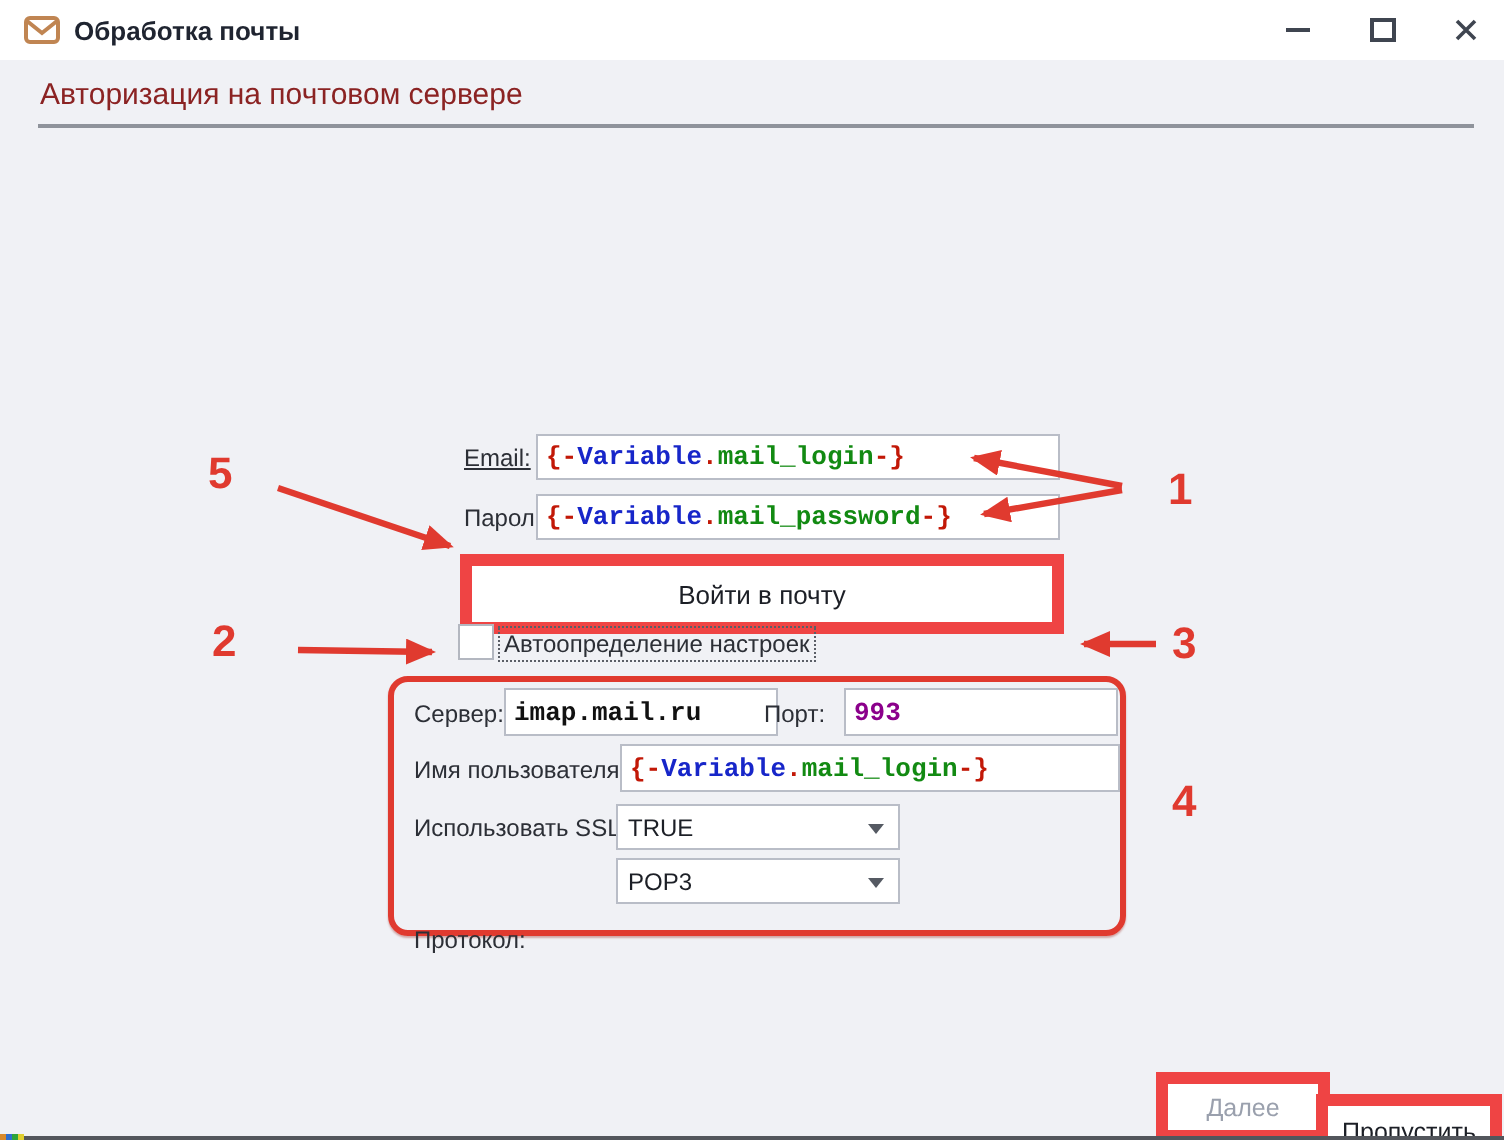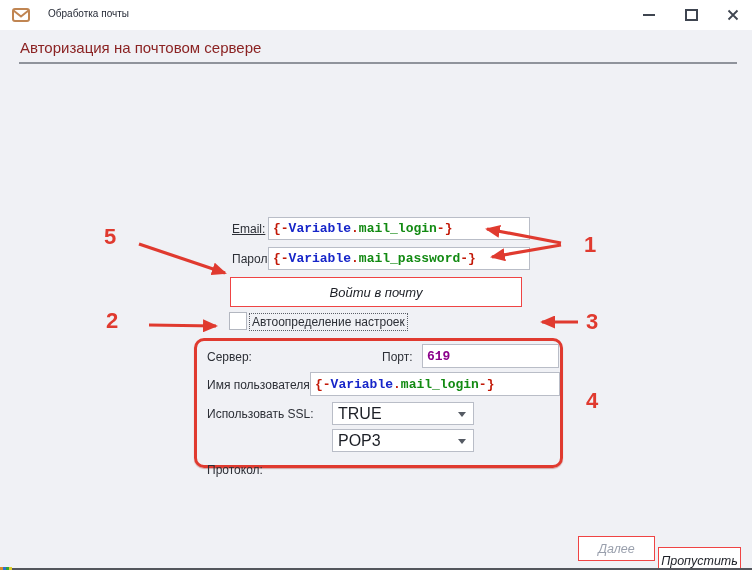--- a/index.html
+++ b/index.html
@@ -2,38 +2,38 @@
 <html style="--annotation_red: #e03a2f; --heading_red: #8b2323; --titlebar_bg: #ffffff; --content_bg: #f0f1f5; --envelope_orange: #c08552; --var_red: #c21807; --var_blue: #1726c9; --var_green: #128a12; --num_purple: #8b008b;"><head>
 <meta charset="utf-8">
 <style>
   html,body{margin:0;padding:0;}
   body{font-family:"Liberation Sans",sans-serif;}
   .window{position:relative;width:752px;height:570px;background:var(--content_bg);overflow:hidden;}
 
   
   .titlebar{position:absolute;left:0;top:0;width:752px;height:30px;background:var(--titlebar_bg);}
   .titlebar .app-icon{position:absolute;left:12px;top:8px;width:18px;height:14px;}
-  .titlebar .app-title{position:absolute;left:37px;top:8px;font-size:10px;font-weight:normal;color:#1f2430;margin-left:11px;}
+  .titlebar .app-title{position:absolute;left:37px;top:8px;font-size:13px;font-weight:bold;color:#1f2430;}
   .win-btn{position:absolute;top:0;width:30px;height:30px;display:flex;align-items:center;justify-content:center;cursor:default;}
   .win-btn.min{right:88px;} .win-btn.max{right:46px;} .win-btn.close{right:4px;}
   .glyph-min{display:block;width:12px;height:2px;background:#3f4550;}
   .glyph-max{display:block;width:9px;height:8px;border:2px solid #3f4550;background:transparent;}
 
   
   .heading{position:absolute;left:20px;top:39px;font-size:15px;color:var(--heading_red);}
   .heading-rule{position:absolute;left:19px;top:62px;width:718px;height:2px;background:#8f939b;}
 
   
   .lbl{position:absolute;font-size:12px;color:#2c2f36;white-space:nowrap;}
   .field{position:absolute;background:#fff;border:1px solid #b9bdc7;display:flex;align-items:center;padding:0 4px;white-space:nowrap;overflow:hidden;}
   .mono{font-family:"Liberation Mono","DejaVu Sans Mono",monospace;font-weight:bold;font-size:13px;color:#111;}
-  .btn{position:absolute;background:#fff;border:1px solid #ef4444;display:flex;align-items:center;justify-content:center;font-size:12.5px;color:#1c1f26;cursor:default;font-style:italic;}
+  .btn{position:absolute;background:#fff;border:6px solid #ef4444;display:flex;align-items:center;justify-content:center;font-size:12.5px;color:#1c1f26;cursor:default;}
   .checkbox{position:absolute;width:16px;height:16px;background:#fff;border:1px solid #b3b7c0;}
   .dotted-lbl{position:absolute;font-size:12px;color:#2c2f36;border:1px dotted #5a5e66;padding:1px 2px;white-space:nowrap;}
-  .select{position:absolute;background:#fff;border:1px solid #b9bdc7;display:flex;align-items:center;padding:0 5px;font-size:16px;color:#1c1f26;margin-left:24px;}
+  .select{position:absolute;background:#fff;border:1px solid #b9bdc7;display:flex;align-items:center;padding:0 5px;font-size:12px;color:#1c1f26;}
   .select .caret{position:absolute;right:7px;top:50%;margin-top:-2px;width:0;height:0;border-left:4px solid transparent;border-right:4px solid transparent;border-top:5px solid #555a63;}
 
   .seg-red{color:var(--var_red);} .seg-blue{color:var(--var_blue);} .seg-green{color:var(--var_green);}
   .num-purple{color:var(--num_purple);}
 
   
   .ann-num{position:absolute;font-size:22px;font-weight:bold;color:var(--annotation_red);line-height:1;}
   .ann-rect{position:absolute;left:194px;top:338px;width:363px;height:124px;border:3px solid var(--annotation_red);border-radius:10px;box-shadow:0 1px 1px rgba(150,30,20,.35);}
   svg.arrows{position:absolute;left:0;top:0;pointer-events:none;}
 
@@ -89,23 +89,24 @@
     </div>
 
   <div class="btn" style="left:230px;top:277px;width:290px;height:28px;font-size:13px;">Войти в почту</div>
 
   <div class="checkbox" style="left:229px;top:312px;"></div>
   <span class="dotted-lbl" style="left:249px;top:313px;">Автоопределение настроек</span>
 
   <div class="ann-rect"></div>
 
   <span class="lbl" style="left:207px;top:350px;">Сервер:</span>
+  <div class="field mono" style="left:252px;top:344px;width:127px;height:22px;">imap.mail.ru</div>
 
   <span class="lbl" style="left:382px;top:350px;">Порт:</span>
-  <div class="field mono num-purple" style="left:422px;top:344px;width:127px;height:22px;">619</div>
+  <div class="field mono num-purple" style="left:422px;top:344px;width:127px;height:22px;">993</div>
 
   <span class="lbl" style="left:207px;top:378px;">Имя пользователя:</span>
   <div class="field mono" style="left:310px;top:372px;width:240px;height:22px;">
       <span class="seg-red">{-</span>
       <span class="seg-blue">Variable</span>
       <span class="seg-red">.</span>
       <span class="seg-green">mail_login</span>
       <span class="seg-red">-}</span>
     </div>
 

